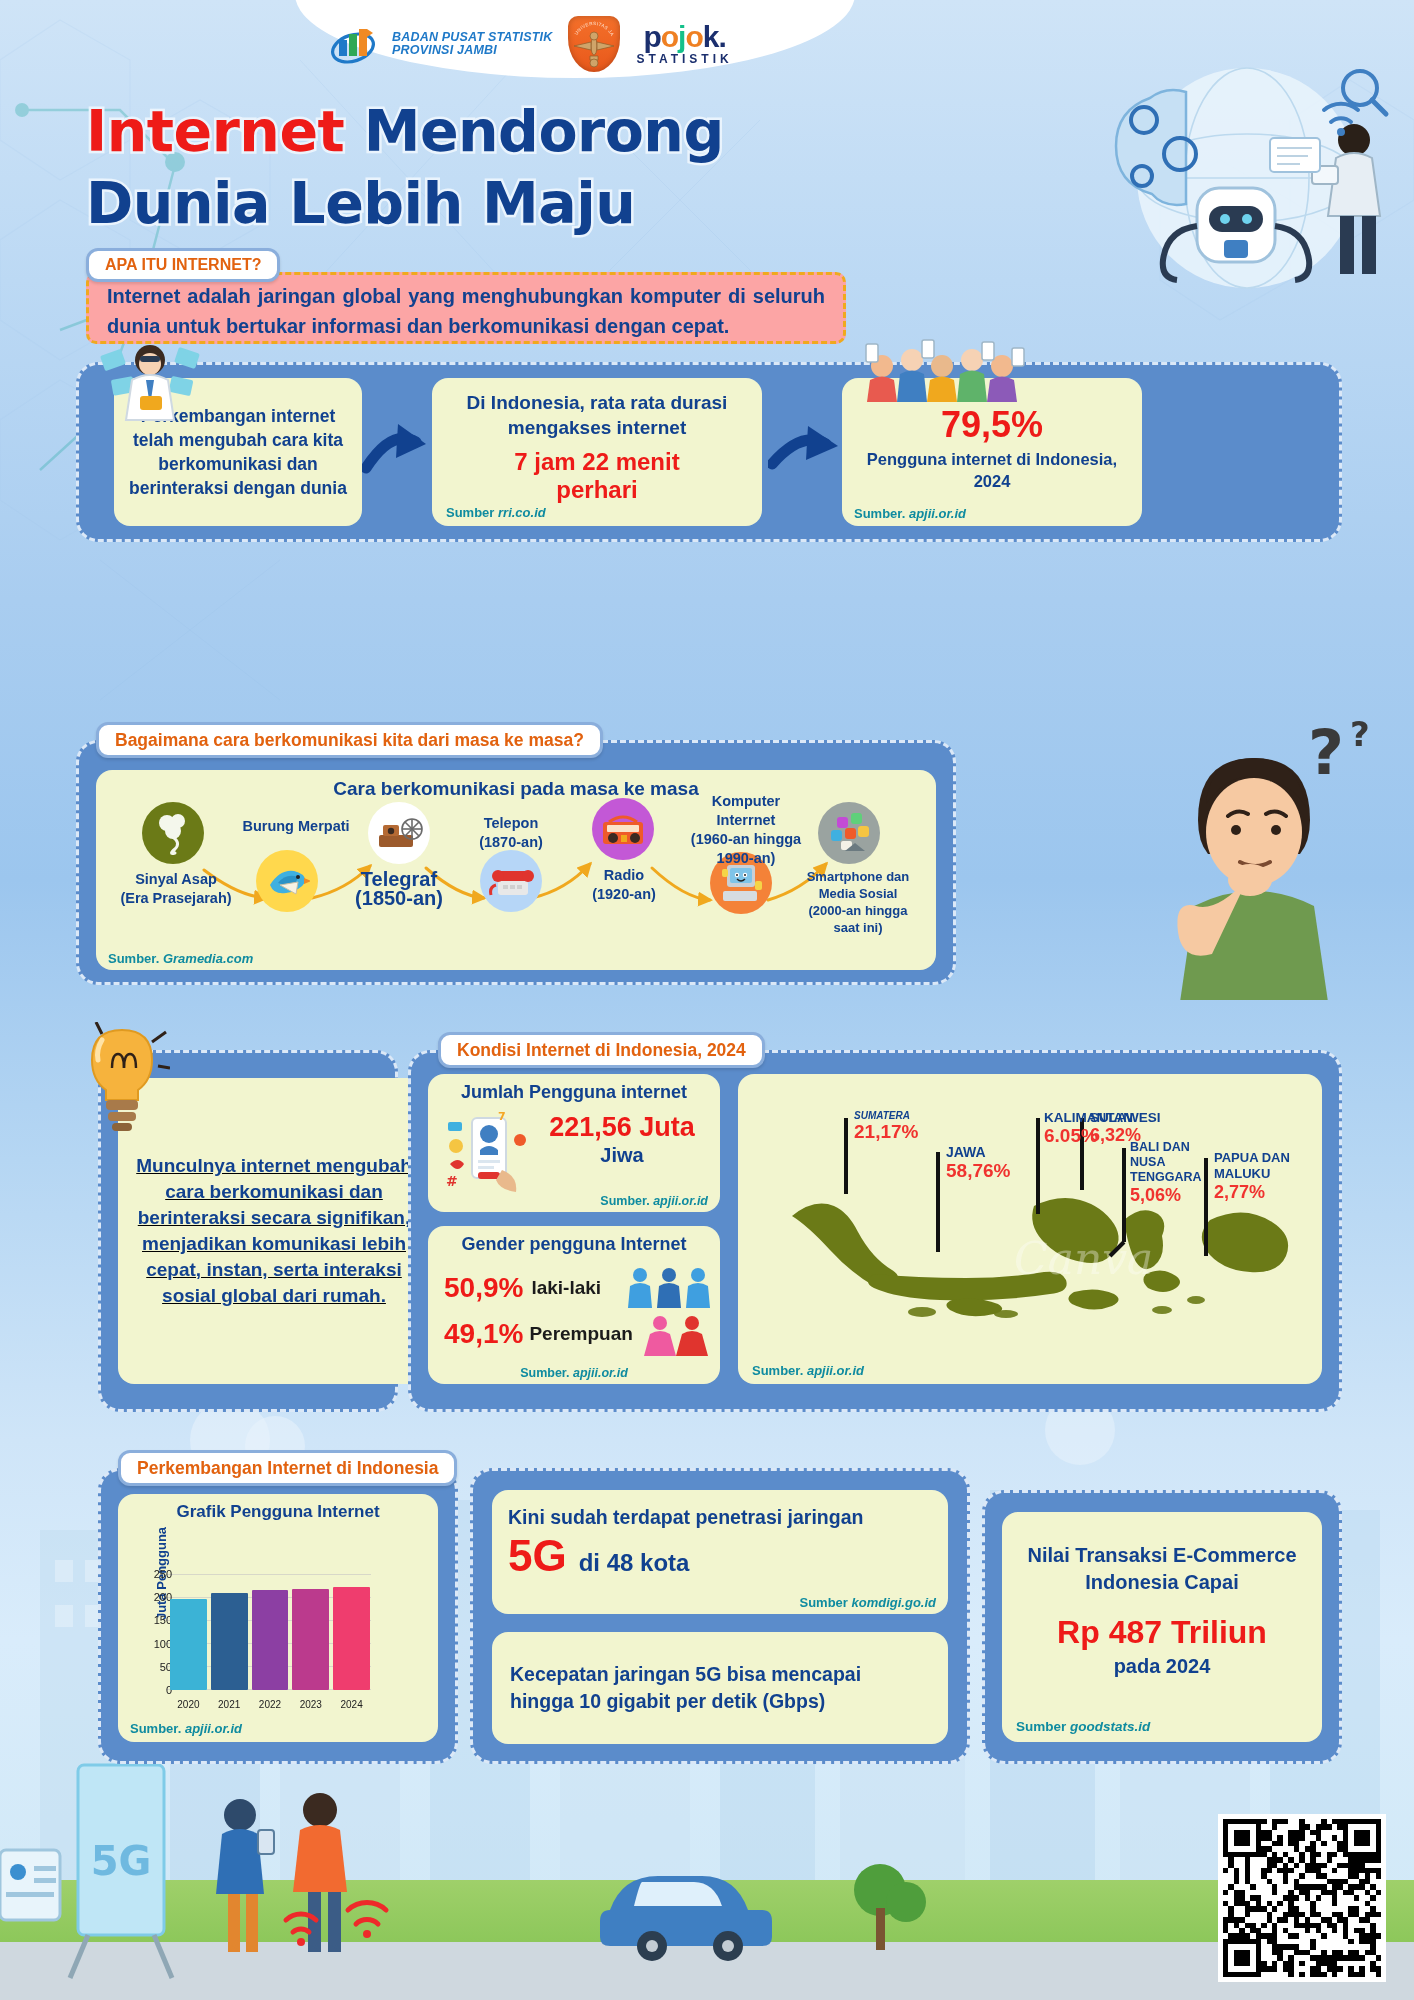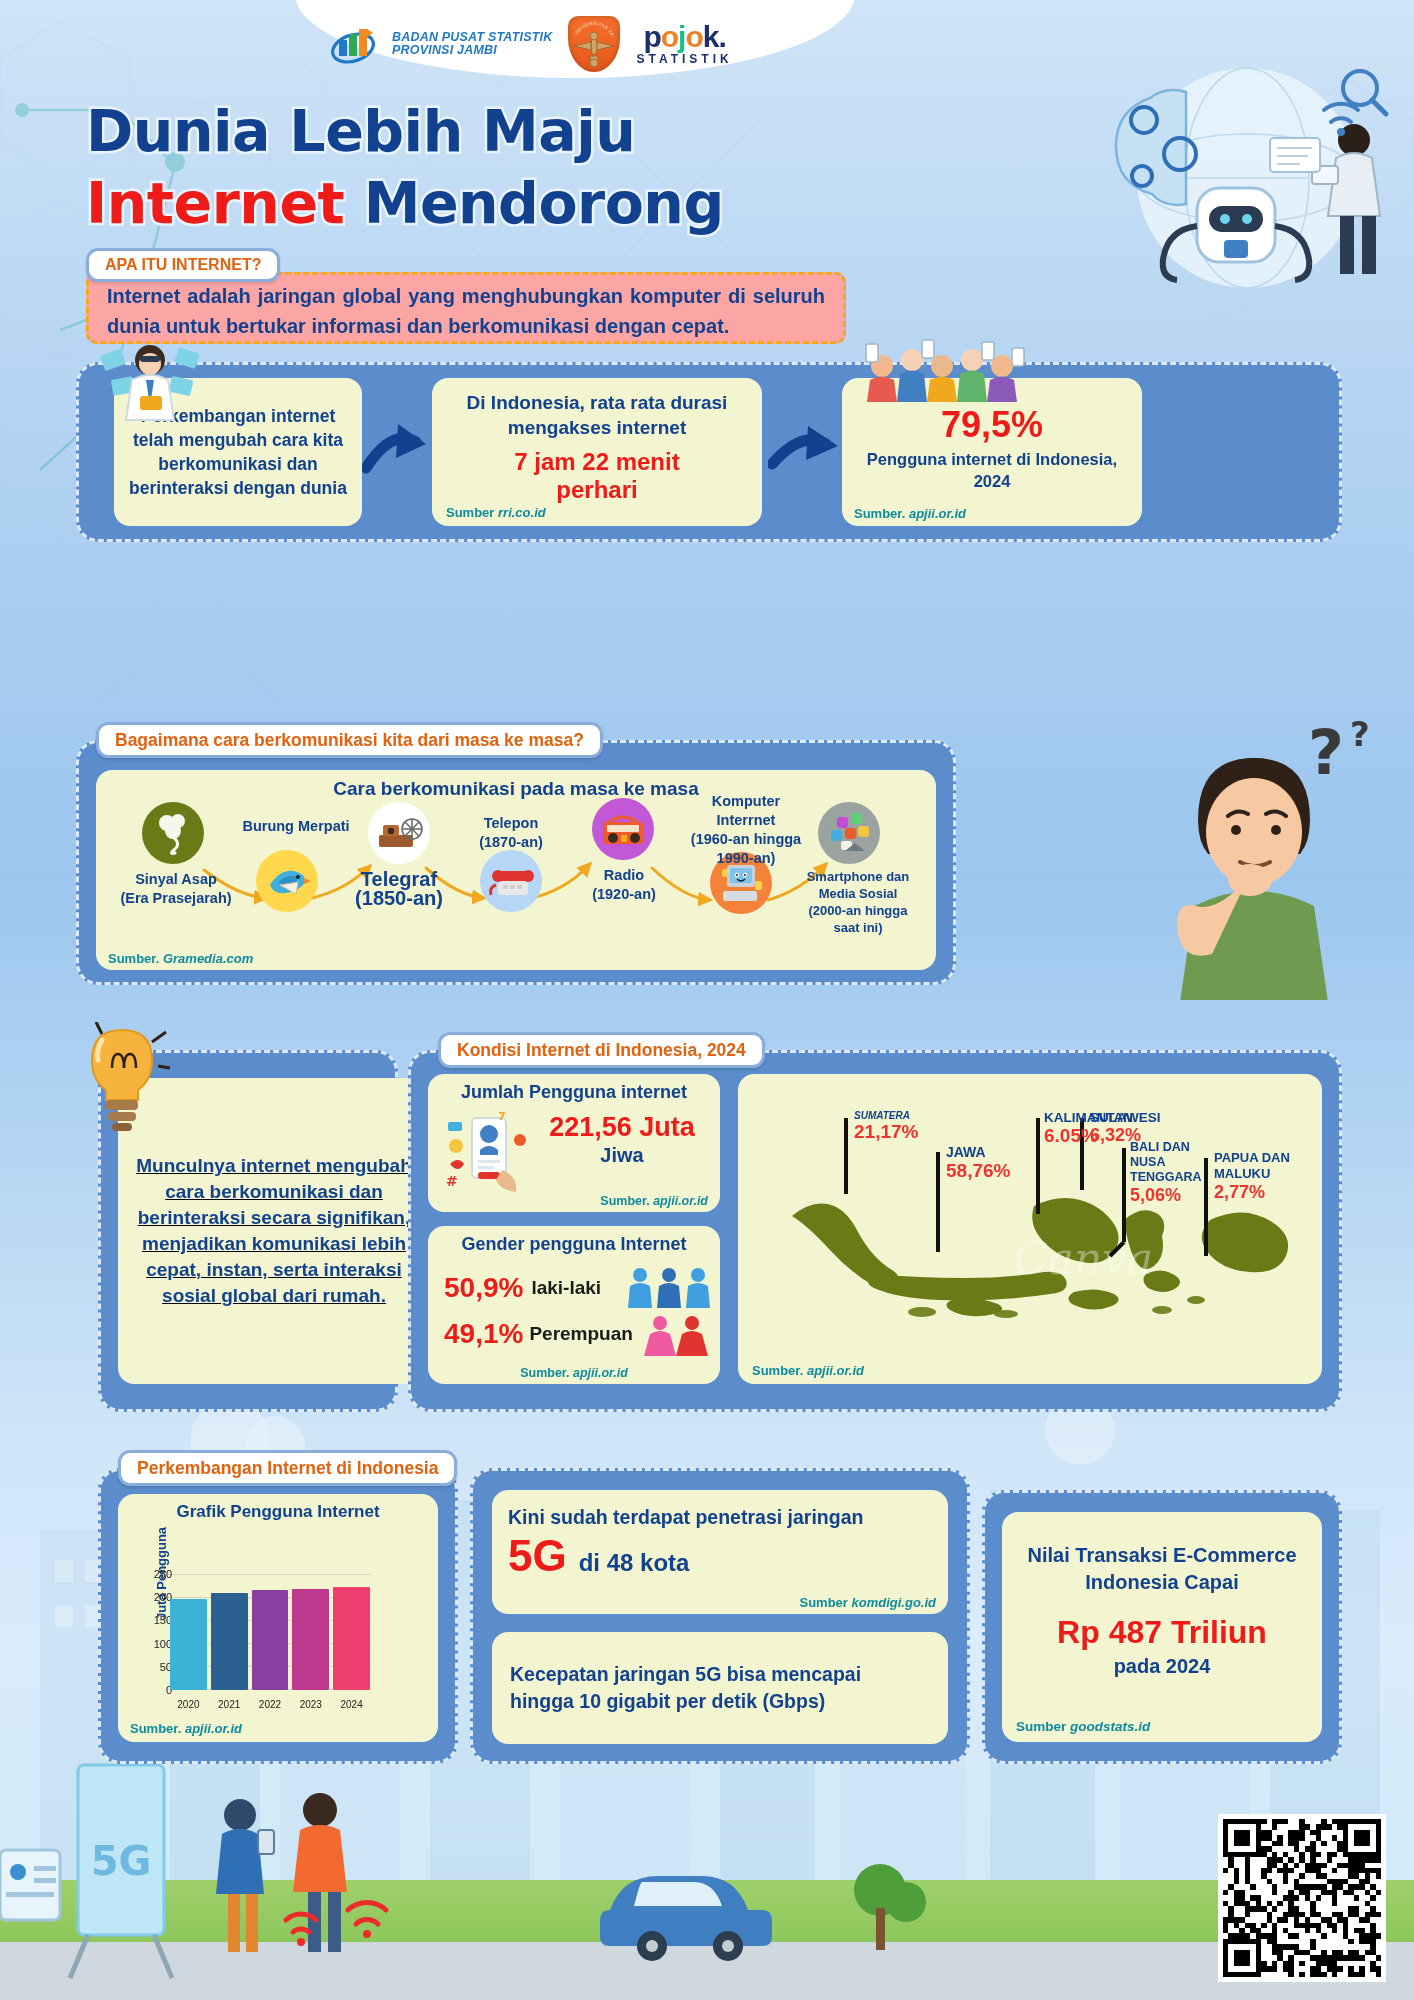--- a/index.html
+++ b/index.html
@@ -221,22 +221,22 @@
   </div>
   <div class="pojok">
     <div class="pojok-main">
       <span class="c1">p</span><span class="c2">o</span><span class="c3">j</span><span class="c2">o</span><span class="c4">k.</span>
     </div>
     <div class="pojok-sub">STATISTIK</div>
   </div>
 </div>
 
 <div class="title">
+  <div class="line"><span class="red">Internet</span> <span class="blue">Mendorong</span></div>
   <div class="line"><span class="blue">Dunia Lebih Maju</span></div>
-  <div class="line"><span class="red">Internet</span> <span class="blue">Mendorong</span></div>
 </div>
 
 <svg style="position:absolute;right:12px;top:58px;width:330px;height:270px" viewBox="0 0 330 270">
   <circle cx="175" cy="120" r="110" fill="#eaf4fc" opacity=".85"></circle>
   <g stroke="#bcd9ee" stroke-width="1.6" fill="none">
     <ellipse cx="175" cy="120" rx="110" ry="44"></ellipse>
       <ellipse cx="175" cy="120" rx="62" ry="110"></ellipse>
     <line x1="65" y1="120" x2="285" y2="120"></line>
   </g>
 

